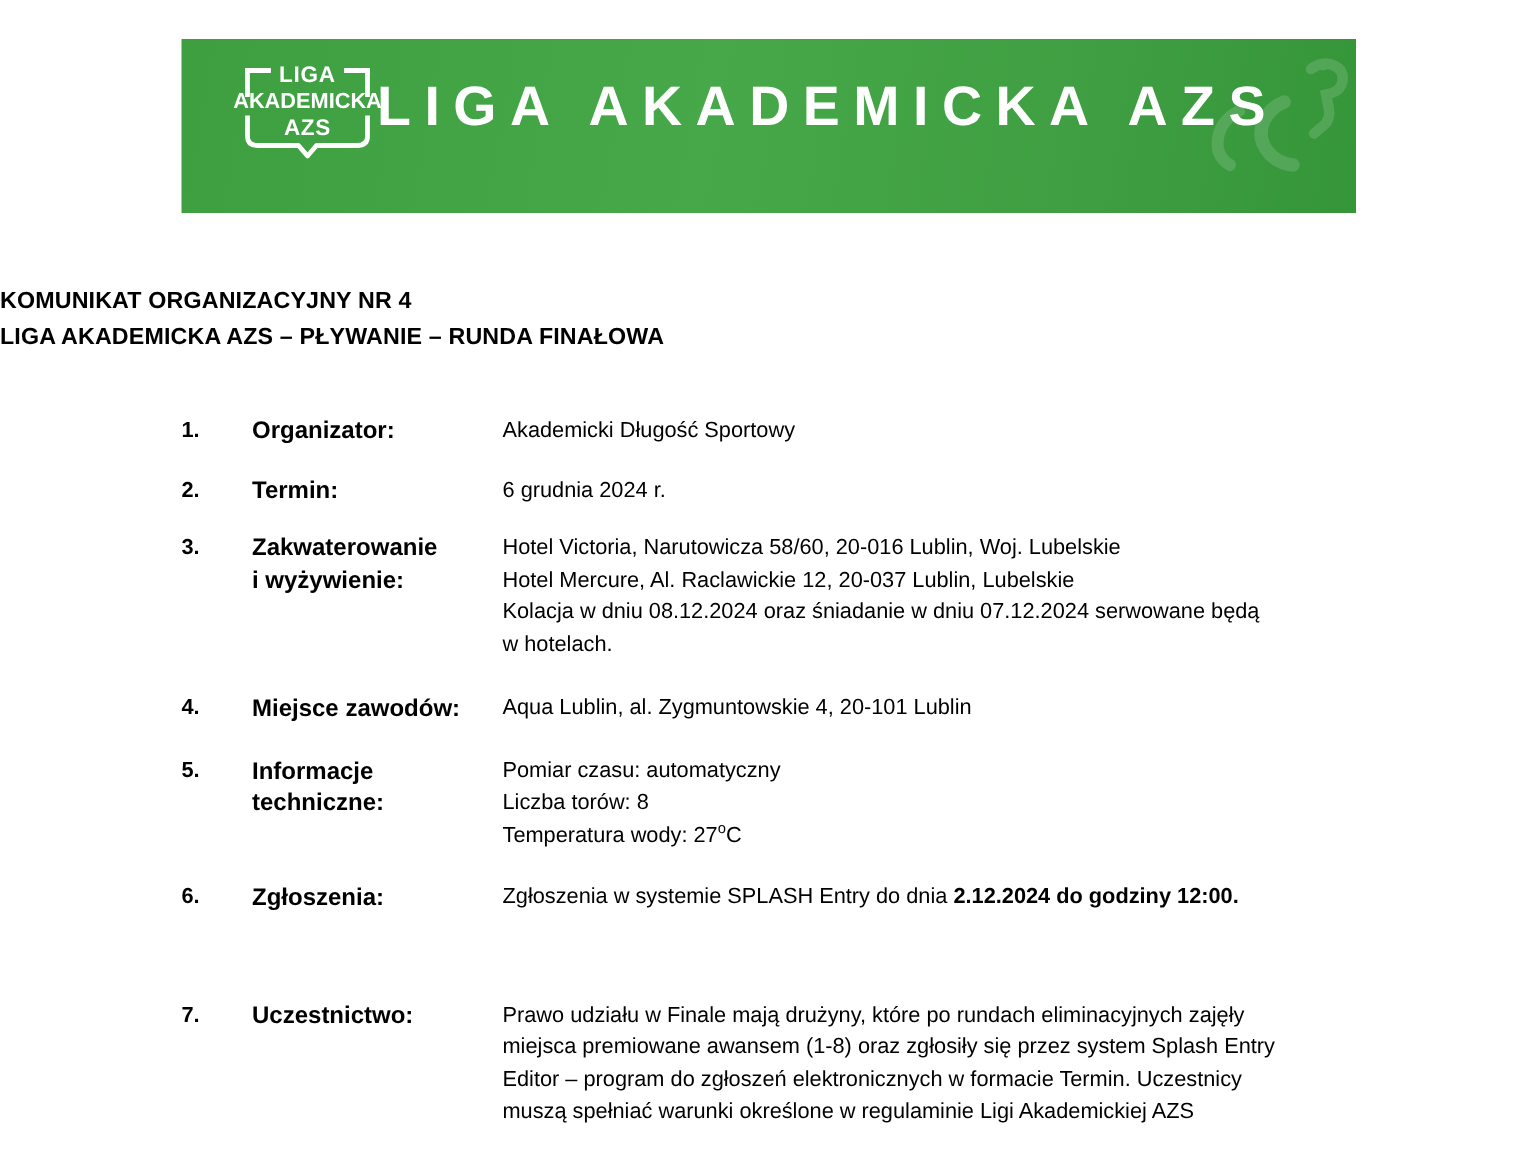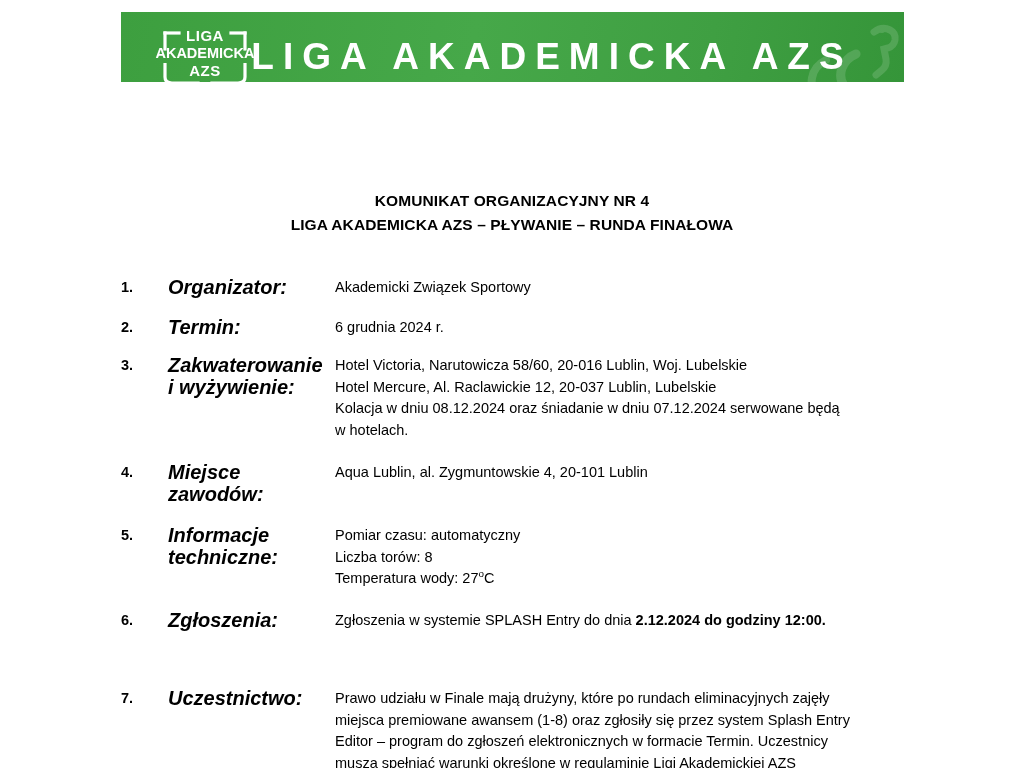--- a/index.html
+++ b/index.html
@@ -21,23 +21,23 @@
     width: 1024px;
     height: 768px;
     background: #ffffff;
     overflow: hidden;
   }
 
   
   .banner {
     position: absolute;
     left: 121px;
-    top: 12px;
+    top: 26px;
     width: 783px;
-    height: 70px;
+    height: 116px;
     background: linear-gradient(100deg, #3d9f3f 0%, #46a849 45%, #3f9f42 75%, #359539 100%);
     overflow: hidden;
   }
 
   .banner-logo {
     position: absolute;
     left: 28px;
     top: 7px;
     width: 112px;
     height: 76px;
@@ -70,21 +70,20 @@
     opacity: 0.14;
     pointer-events: none;
   }
 
   
   .doc-title {
     position: absolute;
     left: 0;
     top: 189px;
     width: 1024px;
-    text-align: center;
     font-weight: 700;
     font-size: 15.5px;
     line-height: 24px;
     letter-spacing: 0.1px;
   }
   .doc-title .line2 { display: block; }
 
   
   .sections {
     position: absolute;
@@ -104,25 +103,24 @@
     flex: 0 0 47px;
     font-weight: 700;
     font-size: 14.5px;
     line-height: 21.5px;
   }
 
   .sec-label {
     width: 167px;
     flex: 0 0 167px;
     font-weight: 700;
-    font-size: 20px;
+    font-size: 16px;
     line-height: 21.5px;
     padding-right: 4px;
     box-sizing: border-box;
-    font-style: italic;
   }
   .sec-label .lbl-line { display: block; }
 
   .sec-body {
     flex: 1 1 auto;
     font-size: 14.5px;
     line-height: 21.5px;
     max-width: 553px;
   }
   .sec-body .body-line { display: block; }
@@ -185,21 +183,21 @@
   </div>
 
   <div class="sections">
 
     <div class="section s1">
       <div class="sec-num">1.</div>
       <div class="sec-label">
         <span class="lbl-line">Organizator:</span>
       </div>
       <div class="sec-body">
-        <span class="body-line">Akademicki Związek Sportowy</span>
+        <span class="body-line">Akademicki Długość Sportowy</span>
       </div>
     </div>
 
     <div class="section s2">
       <div class="sec-num">2.</div>
       <div class="sec-label">
         <span class="lbl-line">Termin:</span>
       </div>
       <div class="sec-body">
         <span class="body-line">6 grudnia 2024 r.</span>

